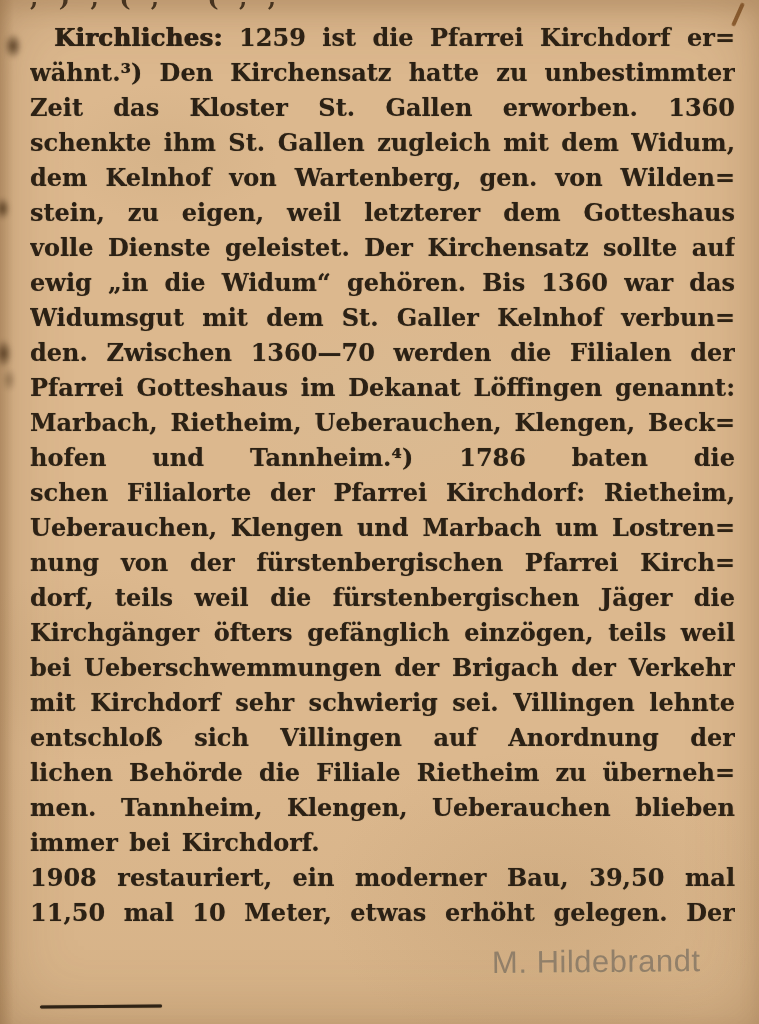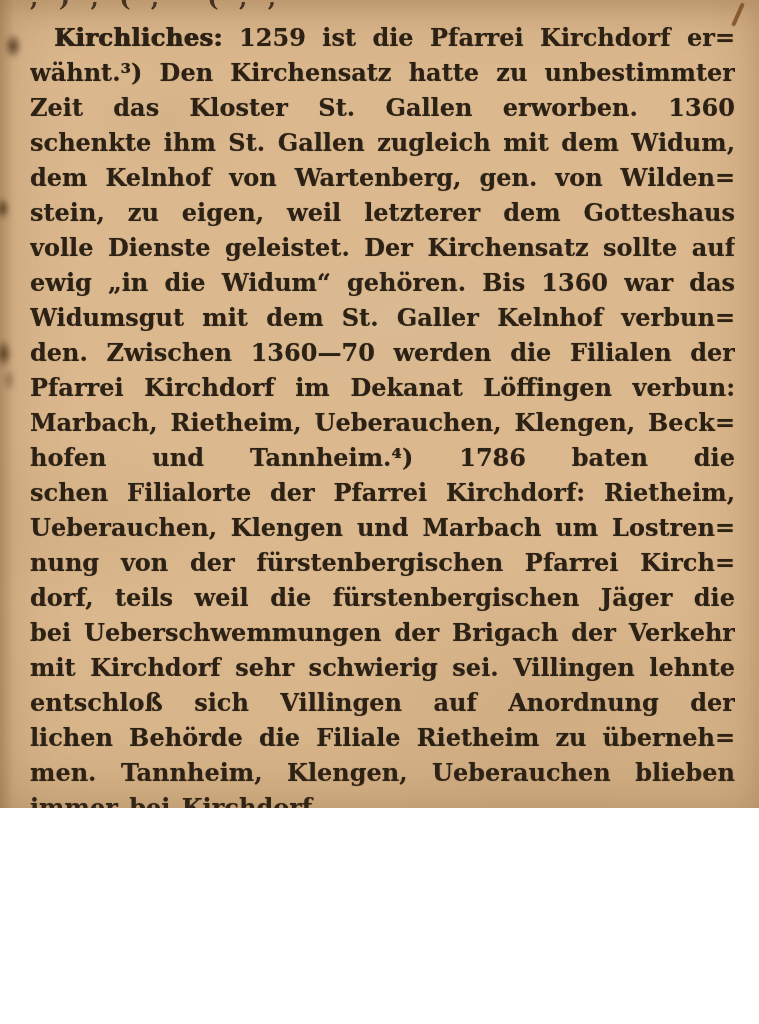--- a/index.html
+++ b/index.html
@@ -1,21 +1,21 @@
 <!DOCTYPE html>
 <html><head>
 <meta charset="utf-8">
 <style>
   html, body { margin:0; padding:0; }
   body {
     width:759px; height:1024px; overflow:hidden;
     font-family:"DejaVu Serif", serif;
   }
   .page {
-    position:relative; width:759px; height:808px; overflow:hidden;
+    position:relative; width:759px; height:1024px; overflow:hidden;
     background:
       radial-gradient(160px 100px at 22% 15%, rgba(190,160,118,0.22), transparent 70%),
       radial-gradient(240px 140px at 52% 40%, rgba(204,196,166,0.16), transparent 70%),
       radial-gradient(320px 220px at 72% 88%, rgba(172,138,96,0.20), transparent 70%),
       radial-gradient(200px 140px at 12% 65%, rgba(180,145,100,0.18), transparent 70%),
       linear-gradient(90deg, rgba(118,80,40,0.25), rgba(118,80,40,0) 14px),
       linear-gradient(0deg, rgba(200,165,120,0.30), rgba(200,165,120,0) 26%),
       #dcb88e;
   }
   .page::after {
@@ -92,27 +92,28 @@
         <div class="line indent"><span class="lead-bold">Kirchliches:</span> <span>1259 ist die Pfarrei Kirchdorf er=</span></div>
         <div class="line">wähnt.³) Den Kirchensatz hatte zu unbestimmter</div>
         <div class="line">Zeit das Kloster St. Gallen erworben. 1360</div>
         <div class="line">schenkte ihm St. Gallen zugleich mit dem Widum,</div>
         <div class="line">dem Kelnhof von Wartenberg, gen. von Wilden=</div>
         <div class="line">stein, zu eigen, weil letzterer dem Gotteshaus wert=</div>
         <div class="line">volle Dienste geleistet. Der Kirchensatz sollte auf</div>
         <div class="line">ewig „in die Widum“ gehören. Bis 1360 war das</div>
         <div class="line">Widumsgut mit dem St. Galler Kelnhof verbun=</div>
         <div class="line">den. Zwischen 1360—70 werden die Filialen der</div>
-        <div class="line">Pfarrei Kirchdorf im Dekanat Löffingen verbun:</div>
+        <div class="line">Pfarrei Gotteshaus im Dekanat Löffingen genannt:</div>
         <div class="line">Marbach, Rietheim, Ueberauchen, Klengen, Beck=</div>
         <div class="line">hofen und Tannheim.⁴) 1786 baten die österreichi=</div>
         <div class="line">schen Filialorte der Pfarrei Kirchdorf: Rietheim,</div>
         <div class="line">Ueberauchen, Klengen und Marbach um Lostren=</div>
         <div class="line">nung von der fürstenbergischen Pfarrei Kirch=</div>
         <div class="line">dorf, teils weil die fürstenbergischen Jäger die</div>
+        <div class="line">Kirchgänger öfters gefänglich einzögen, teils weil</div>
         <div class="line">bei Ueberschwemmungen der Brigach der Verkehr</div>
         <div class="line">mit Kirchdorf sehr schwierig sei. Villingen lehnte</div>
         <div class="line">entschloß sich Villingen auf Anordnung der bischöf=</div>
         <div class="line">lichen Behörde die Filiale Rietheim zu überneh=</div>
         <div class="line">men. Tannheim, Klengen, Ueberauchen blieben</div>
         <div class="line short-last">immer bei Kirchdorf.</div>
       </div>
       <div>
         <div class="line">1908 restauriert, ein moderner Bau, 39,50 mal</div>
         <div class="line">11,50 mal 10 Meter, etwas erhöht gelegen. Der</div>

